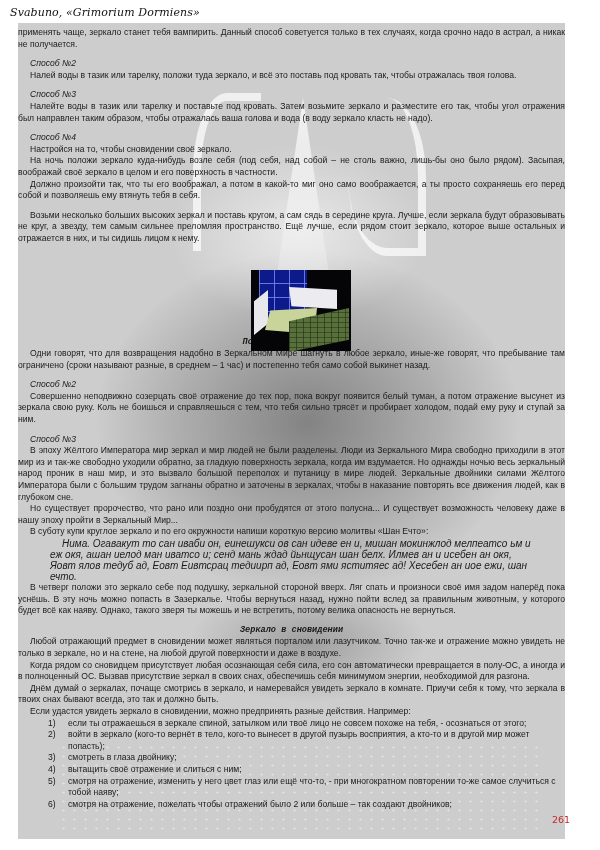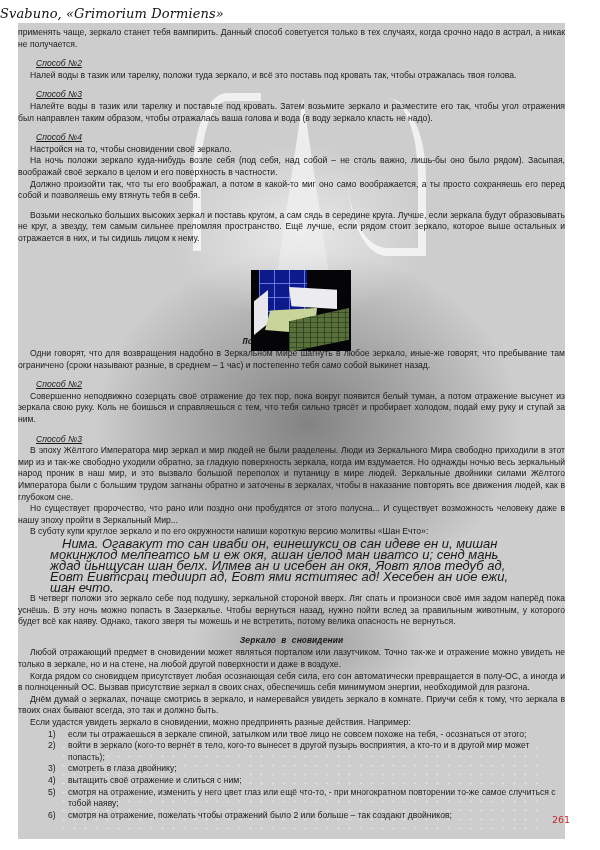--- a/index.html
+++ b/index.html
@@ -1,19 +1,19 @@
 <!DOCTYPE html>
 <html><head>
   <meta charset="utf-8">
   <style>
     html, body { margin: 0; padding: 0; background: #ffffff; }
     body { width: 600px; height: 850px; position: relative; overflow: hidden;
            font-family: "Liberation Sans", sans-serif; color: #1a1a1a; }
-    .header-title { position: absolute; left: 0; top: 6px; font-family: "DejaVu Serif", serif;
-                    font-style: italic; font-size: 13px; color: #111; letter-spacing: 0.1px; }
+    .header-title { position: absolute; left: 10px; top: 6px; font-family: "DejaVu Serif", serif;
+                    font-style: italic; font-size: 11px; color: #111; letter-spacing: 0.1px; }
     .page { position: absolute; left: 18px; top: 23px; width: 547px; height: 816px;
             background: #cdcdcd; overflow: hidden; }
     
     .art { position: absolute; pointer-events: none; }
     .art-blob1 { left: 80px; top: 230px; width: 420px; height: 340px; border-radius: 50%;
                  background: radial-gradient(ellipse at center, rgba(70,70,70,0.55) 0%, rgba(120,120,120,0.35) 45%, rgba(205,205,205,0) 72%); }
     .art-blob2 { left: 150px; top: 120px; width: 260px; height: 180px; border-radius: 50%;
                  background: radial-gradient(ellipse at center, rgba(255,255,255,0.55) 0%, rgba(255,255,255,0) 70%); }
     .art-spire { left: 250px; top: 75px; width: 70px; height: 190px;
                  background: linear-gradient(180deg, rgba(255,255,255,0.75), rgba(235,235,235,0.4));
@@ -23,24 +23,24 @@
     .art-tendril2 { left: 330px; top: 75px; width: 70px; height: 150px; border: 8px solid rgba(255,255,255,0.7);
                     border-radius: 0 50% 0 50%; border-left: none; border-top: none; }
     .art-blob3 { left: 170px; top: 560px; width: 240px; height: 120px; border-radius: 50%;
                  background: radial-gradient(ellipse at center, rgba(90,90,90,0.4) 0%, rgba(205,205,205,0) 70%); }
     .art-speckle { left: 40px; top: 720px; width: 480px; height: 90px;
                    background-image: radial-gradient(rgba(255,255,255,0.6) 1px, transparent 1.5px);
                    background-size: 11px 9px; opacity: 0.6; }
     .content { position: absolute; left: 0; top: 0; width: 547px; font-size: 8.6px; line-height: 11.6px; }
     .para { margin: 0; text-align: justify; text-indent: 12px; }
     .para.noindent { text-indent: 0; }
-    .heading-method { margin: 0; padding-left: 18px; font-style: italic; text-decoration: underline; }
+    .heading-method { margin: 0; padding-left: 12px; font-style: italic; }
     .gap { height: 8px; }
     .section-title { text-align: center; font-weight: bold; font-style: italic; margin: 0; font-family: Liberation Mono, monospace; }
-    .prayer { margin: 0; padding-left: 32px; padding-right: 34px; font-style: italic; font-size: 13px; line-height: 11px; text-indent: 12px; }
+    .prayer { margin: 0; padding-left: 32px; padding-right: 34px; font-style: italic; font-size: 10px; line-height: 11px; text-indent: 12px; }
     .list { list-style: none; margin: 0; padding: 0 0 0 30px; }
     .list li { display: flex; }
     .list .num { width: 20px; flex: none; }
     .figure { position: absolute; left: 233px; top: 247px; width: 100px; height: 81px; background: #050507; overflow: hidden; }
     .fig-grid { position: absolute; left: 8px; top: 0; width: 48px; height: 52px;
                 background: #0d1a8a;
                 background-image: linear-gradient(90deg, rgba(120,140,255,0.8) 1px, transparent 1px),
                                   linear-gradient(0deg, rgba(120,140,255,0.8) 1px, transparent 1px);
                 background-size: 15px 14px; }
     .fig-mirror-left { position: absolute; left: 3px; top: 20px; width: 14px; height: 45px; background: #e8e8ec;

